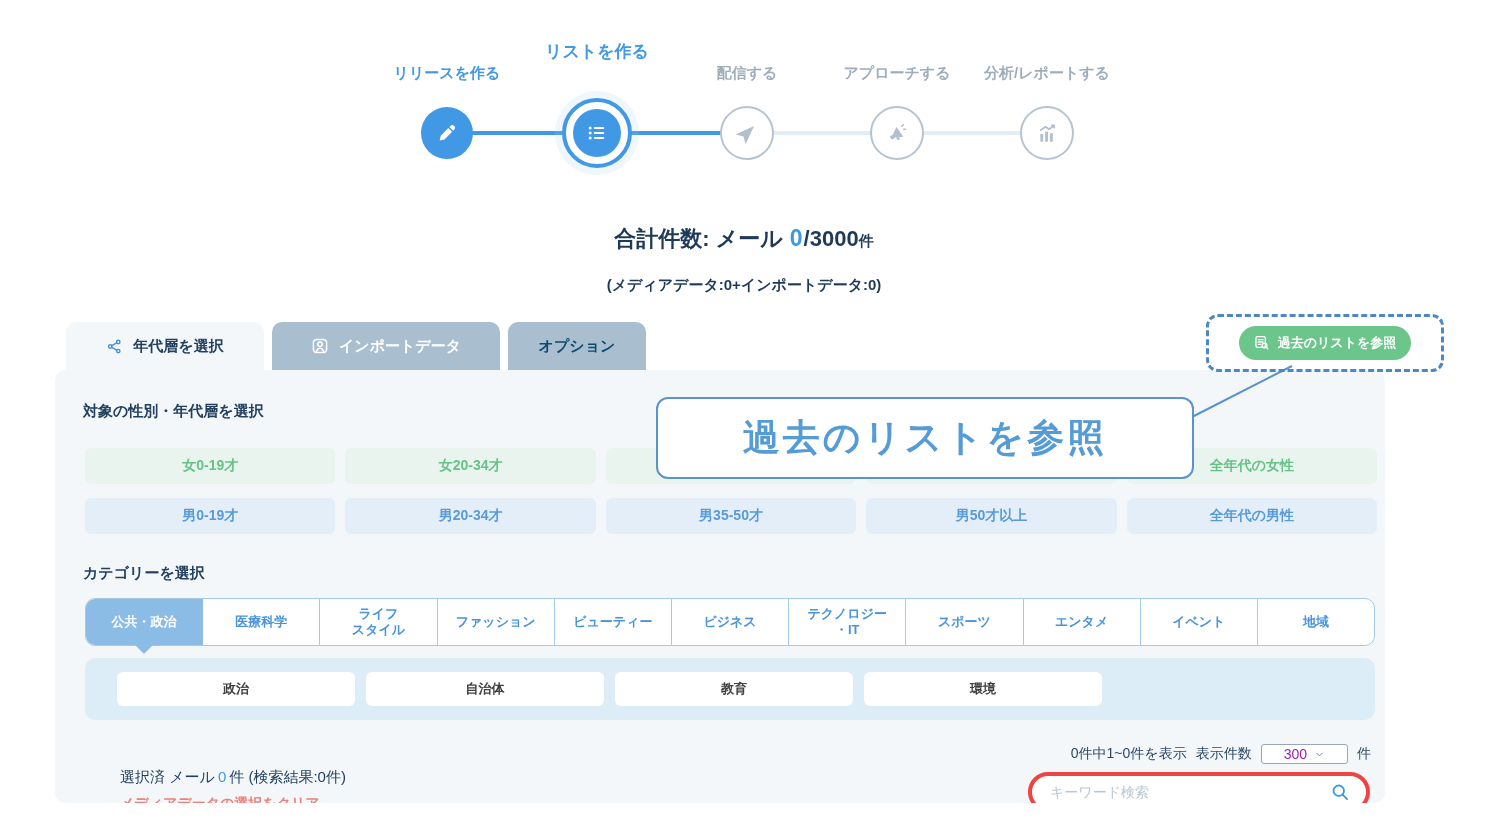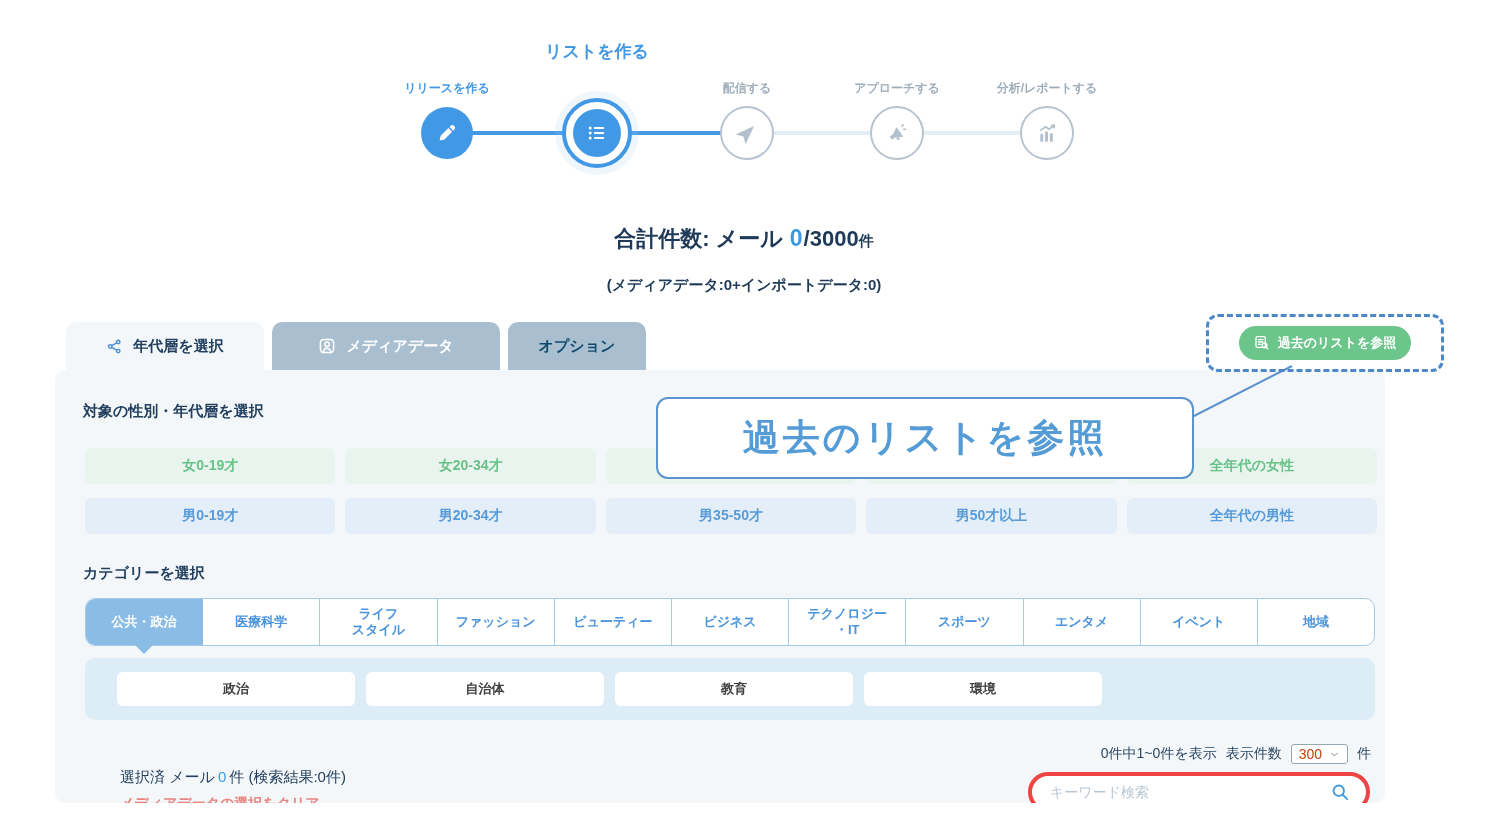--- a/index.html
+++ b/index.html
@@ -7,21 +7,21 @@
        font-family:"Liberation Sans","DejaVu Sans",sans-serif;color:#22405e;}
   .stage{position:absolute;inset:0;}
   .icon svg{display:block;}
 
   
   #stepper{position:absolute;left:372px;top:40px;width:750px;height:140px;}
   .connector{position:absolute;height:4px;border-radius:2px;top:91px;}
   .connector.light{left:75px;width:600px;background:#e3edf6;}
   .connector.blue{left:75px;width:300px;background:#4198e5;}
   .step{position:absolute;top:0;width:150px;height:140px;}
-  .slbl{position:absolute;top:40px;width:100%;text-align:center;font-size:12px;font-weight:700;}
+  .slbl{position:absolute;top:24px;width:100%;text-align:center;font-size:15px;font-weight:700;}
   .step.done .slbl,.step.active .slbl{color:#4198e5;}
   .step.upcoming .slbl{color:#9fadbb;}
   .step.active .slbl{top:0;font-size:17px;}
   .circle{position:absolute;left:50%;top:93px;transform:translate(-50%,-50%);
           display:flex;align-items:center;justify-content:center;border-radius:50%;cursor:pointer;}
   .step.done .circle{width:52px;height:52px;background:#4198e5;color:#fff;}
   .step.upcoming .circle{width:50px;height:50px;background:#fff;border:2px solid #b7c3d0;color:#b2bfcc;}
   .step.active .circle{width:62px;height:62px;background:#fff;border:4px solid #4198e5;
           box-shadow:0 0 0 7px rgba(165,205,240,.18);}
   .cinner{width:48px;height:48px;border-radius:50%;background:#4198e5;color:#fff;
@@ -85,22 +85,22 @@
   #subcat-strip{position:absolute;left:30px;top:288px;width:1290px;height:62px;
                 background:#ddedf8;border-radius:10px;}
   #subcat-buttons{position:absolute;left:32px;top:14px;display:flex;gap:11px;}
   .sub-btn{width:238px;height:34px;background:#fff;border-radius:6px;display:flex;
            align-items:center;justify-content:center;color:#404040;font-size:13px;font-weight:700;
            cursor:pointer;}
 
   #results-bar{position:absolute;right:14px;top:374px;display:flex;align-items:center;gap:9px;
                font-size:14px;color:#2c4763;}
   #per-page-select{display:inline-flex;align-items:center;gap:7px;background:#fff;
-                   border:1px solid #98a6b3;border-radius:3px;padding:1px 7px;cursor:pointer;
-                   font-size:14px;color:#c2410c;}
+                   border:1px solid #98a6b3;border-radius:3px;padding:1px 22px;cursor:pointer;
+                   font-size:14px;color:#a21caf;}
   #per-page-select .icon{color:#68788a;}
 
   #selection-line{position:absolute;left:65px;top:398px;font-size:15px;font-weight:400;color:#22405e;}
   #selection-line .blue{color:#3b9be0;margin:0 3px;}
   #clear-link{position:absolute;left:65px;top:425px;font-size:14px;font-weight:700;
               color:#e8837d;cursor:pointer;}
 
   #search-box{position:absolute;left:973px;top:402px;width:342px;height:40px;background:#fff;
               border:4px solid #ef4444;border-radius:20px;display:flex;align-items:center;
               padding:0 16px;box-sizing:border-box;}
@@ -204,21 +204,21 @@
     <span>年代層を選択</span>
   </div>
   <div class="dtab" id="tab-import">
     <span class="icon">
         <svg viewBox="0 0 24 24" width="18" height="18" fill="none" stroke="currentColor" stroke-width="2" stroke-linecap="round" stroke-linejoin="round">
           <rect x="3.2" y="3.2" width="17.6" height="17.6" rx="4.5"></rect>
           <circle cx="12" cy="9.6" r="2.9"></circle>
           <path d="M6.9 19.6c1-3 2.9-4.5 5.1-4.5s4.1 1.5 5.1 4.5"></path>
         </svg>
       </span>
-    <span>メディアデータ</span>
+    <span>インポートデータ</span>
   </div>
   <div class="dtab" id="tab-option">
     <span>オプション</span>
   </div>
 
   <div id="panel">
     <div class="sec-title" id="gender-title">対象の性別・年代層を選択</div>
     <div class="btn-row" id="female-row">
         <div class="gbtn female">女0-19才</div>
         <div class="gbtn female">女20-34才</div>

